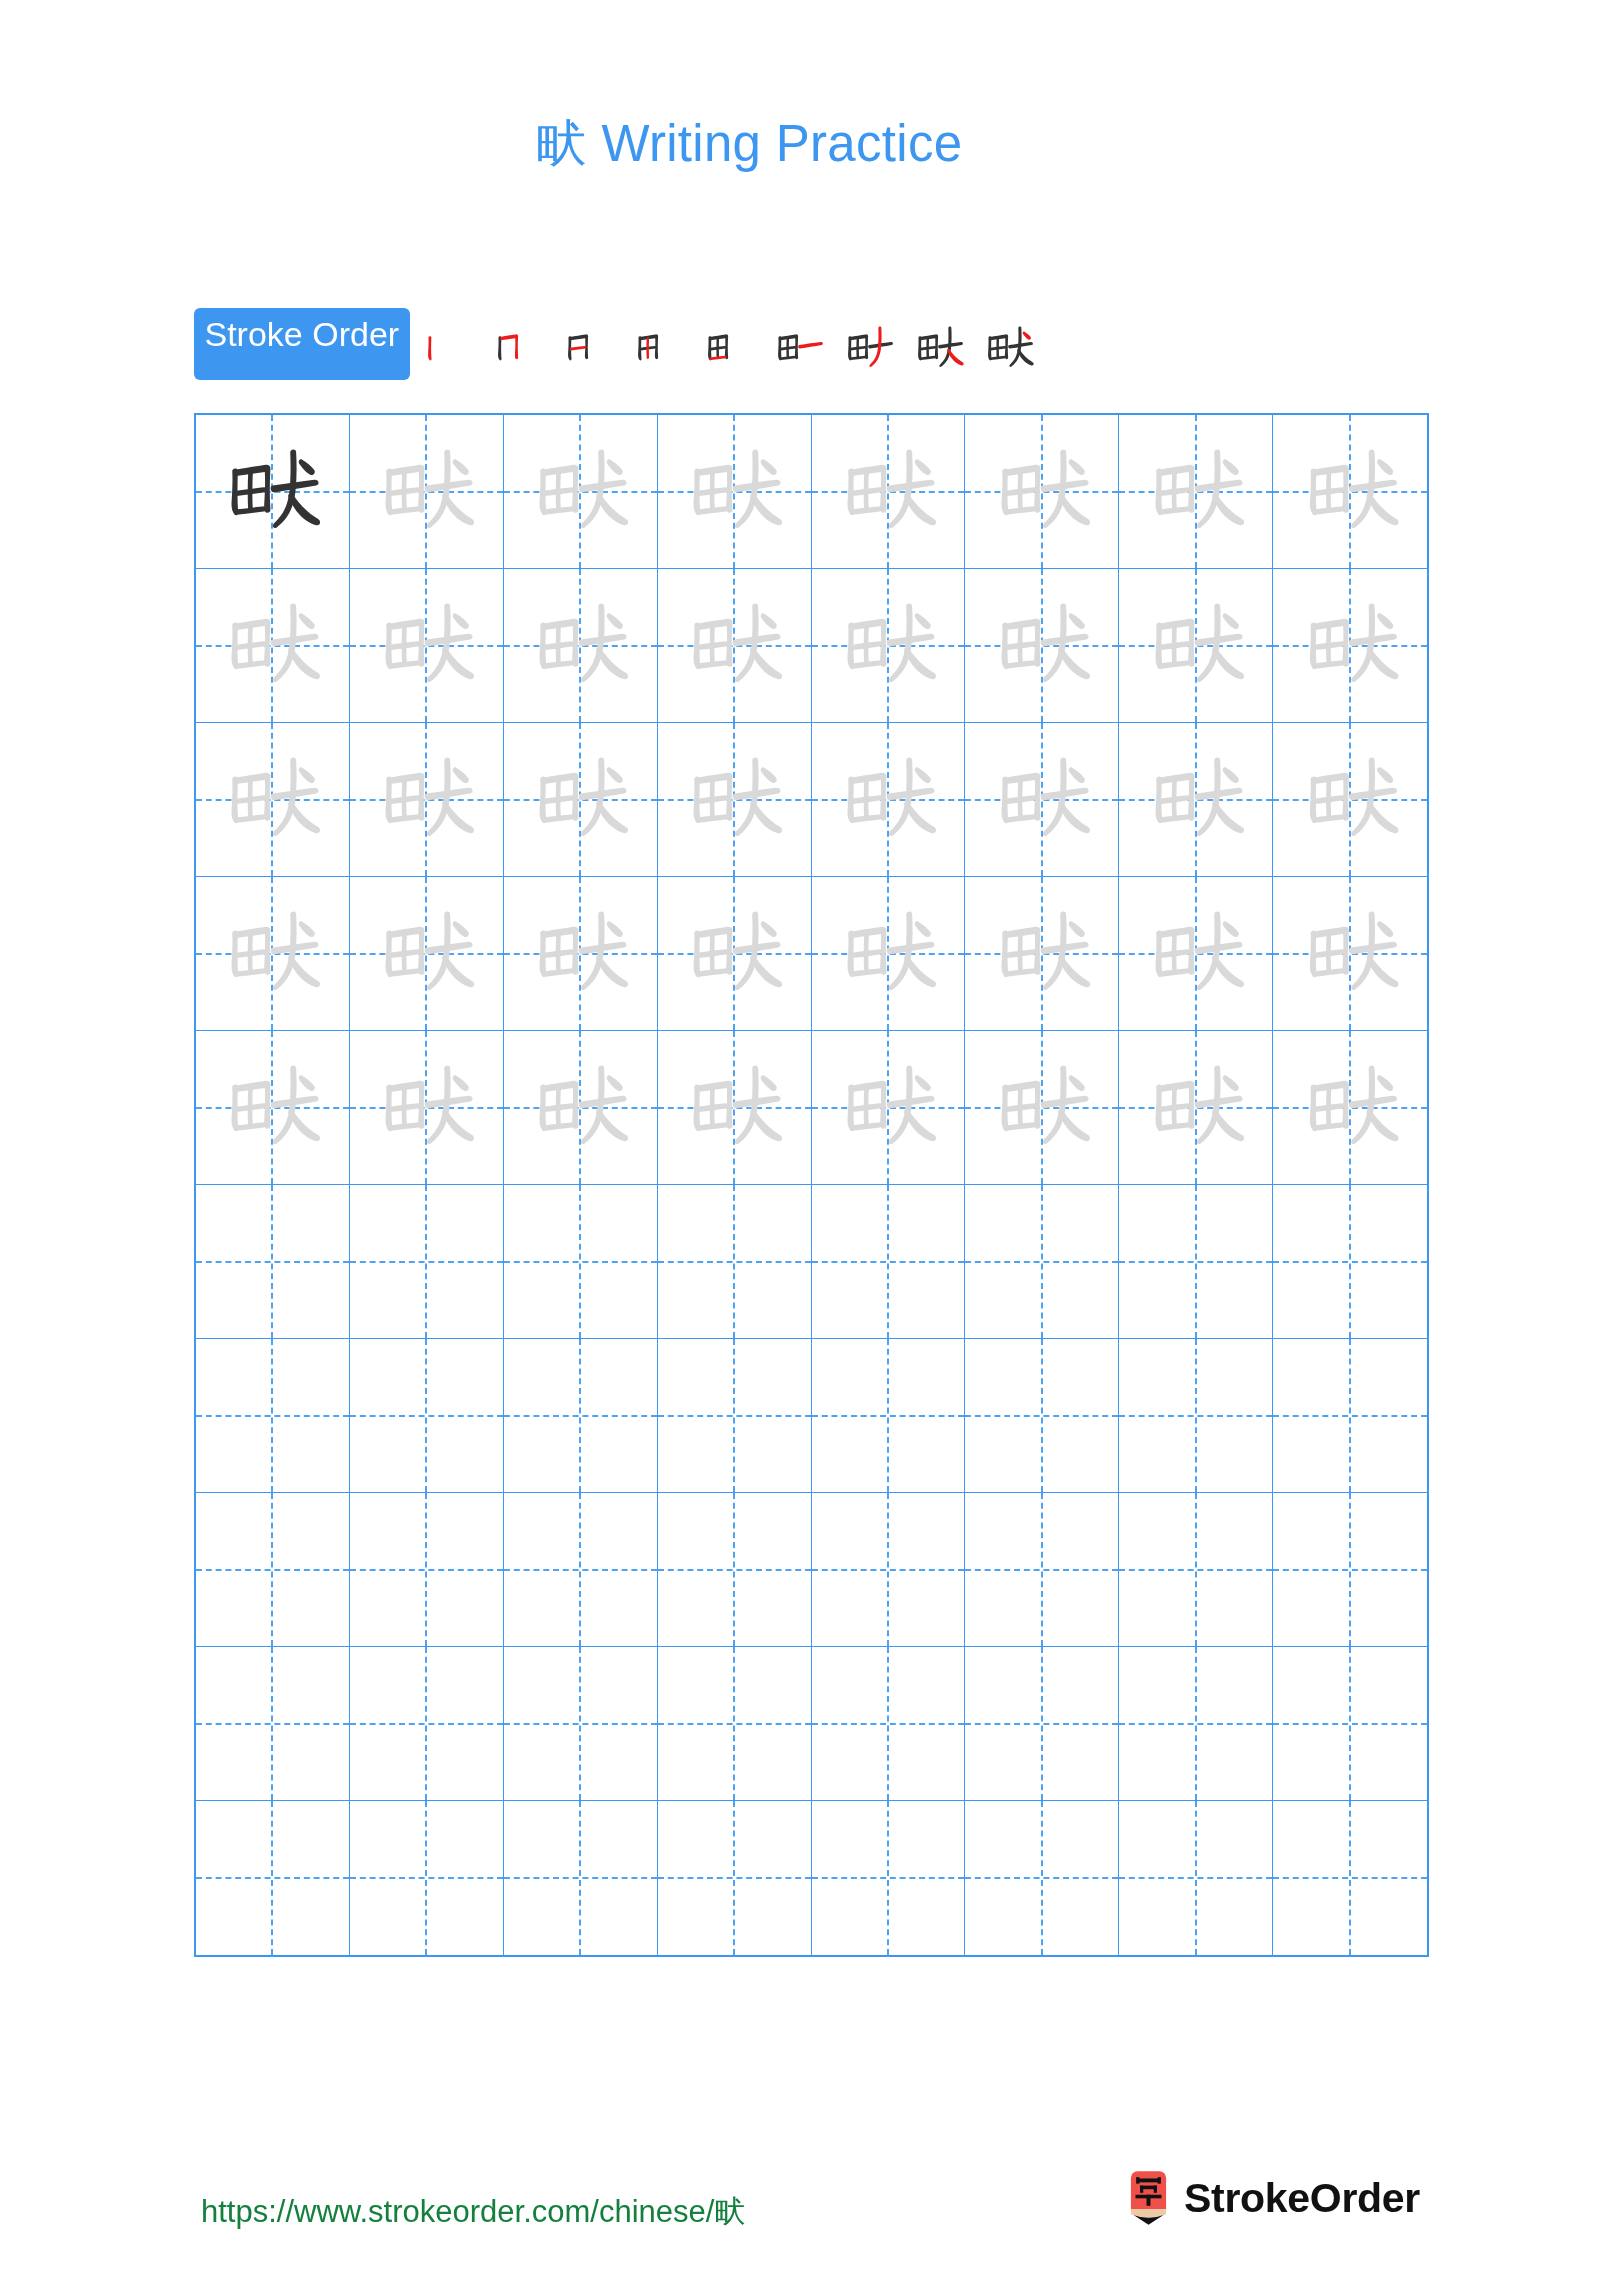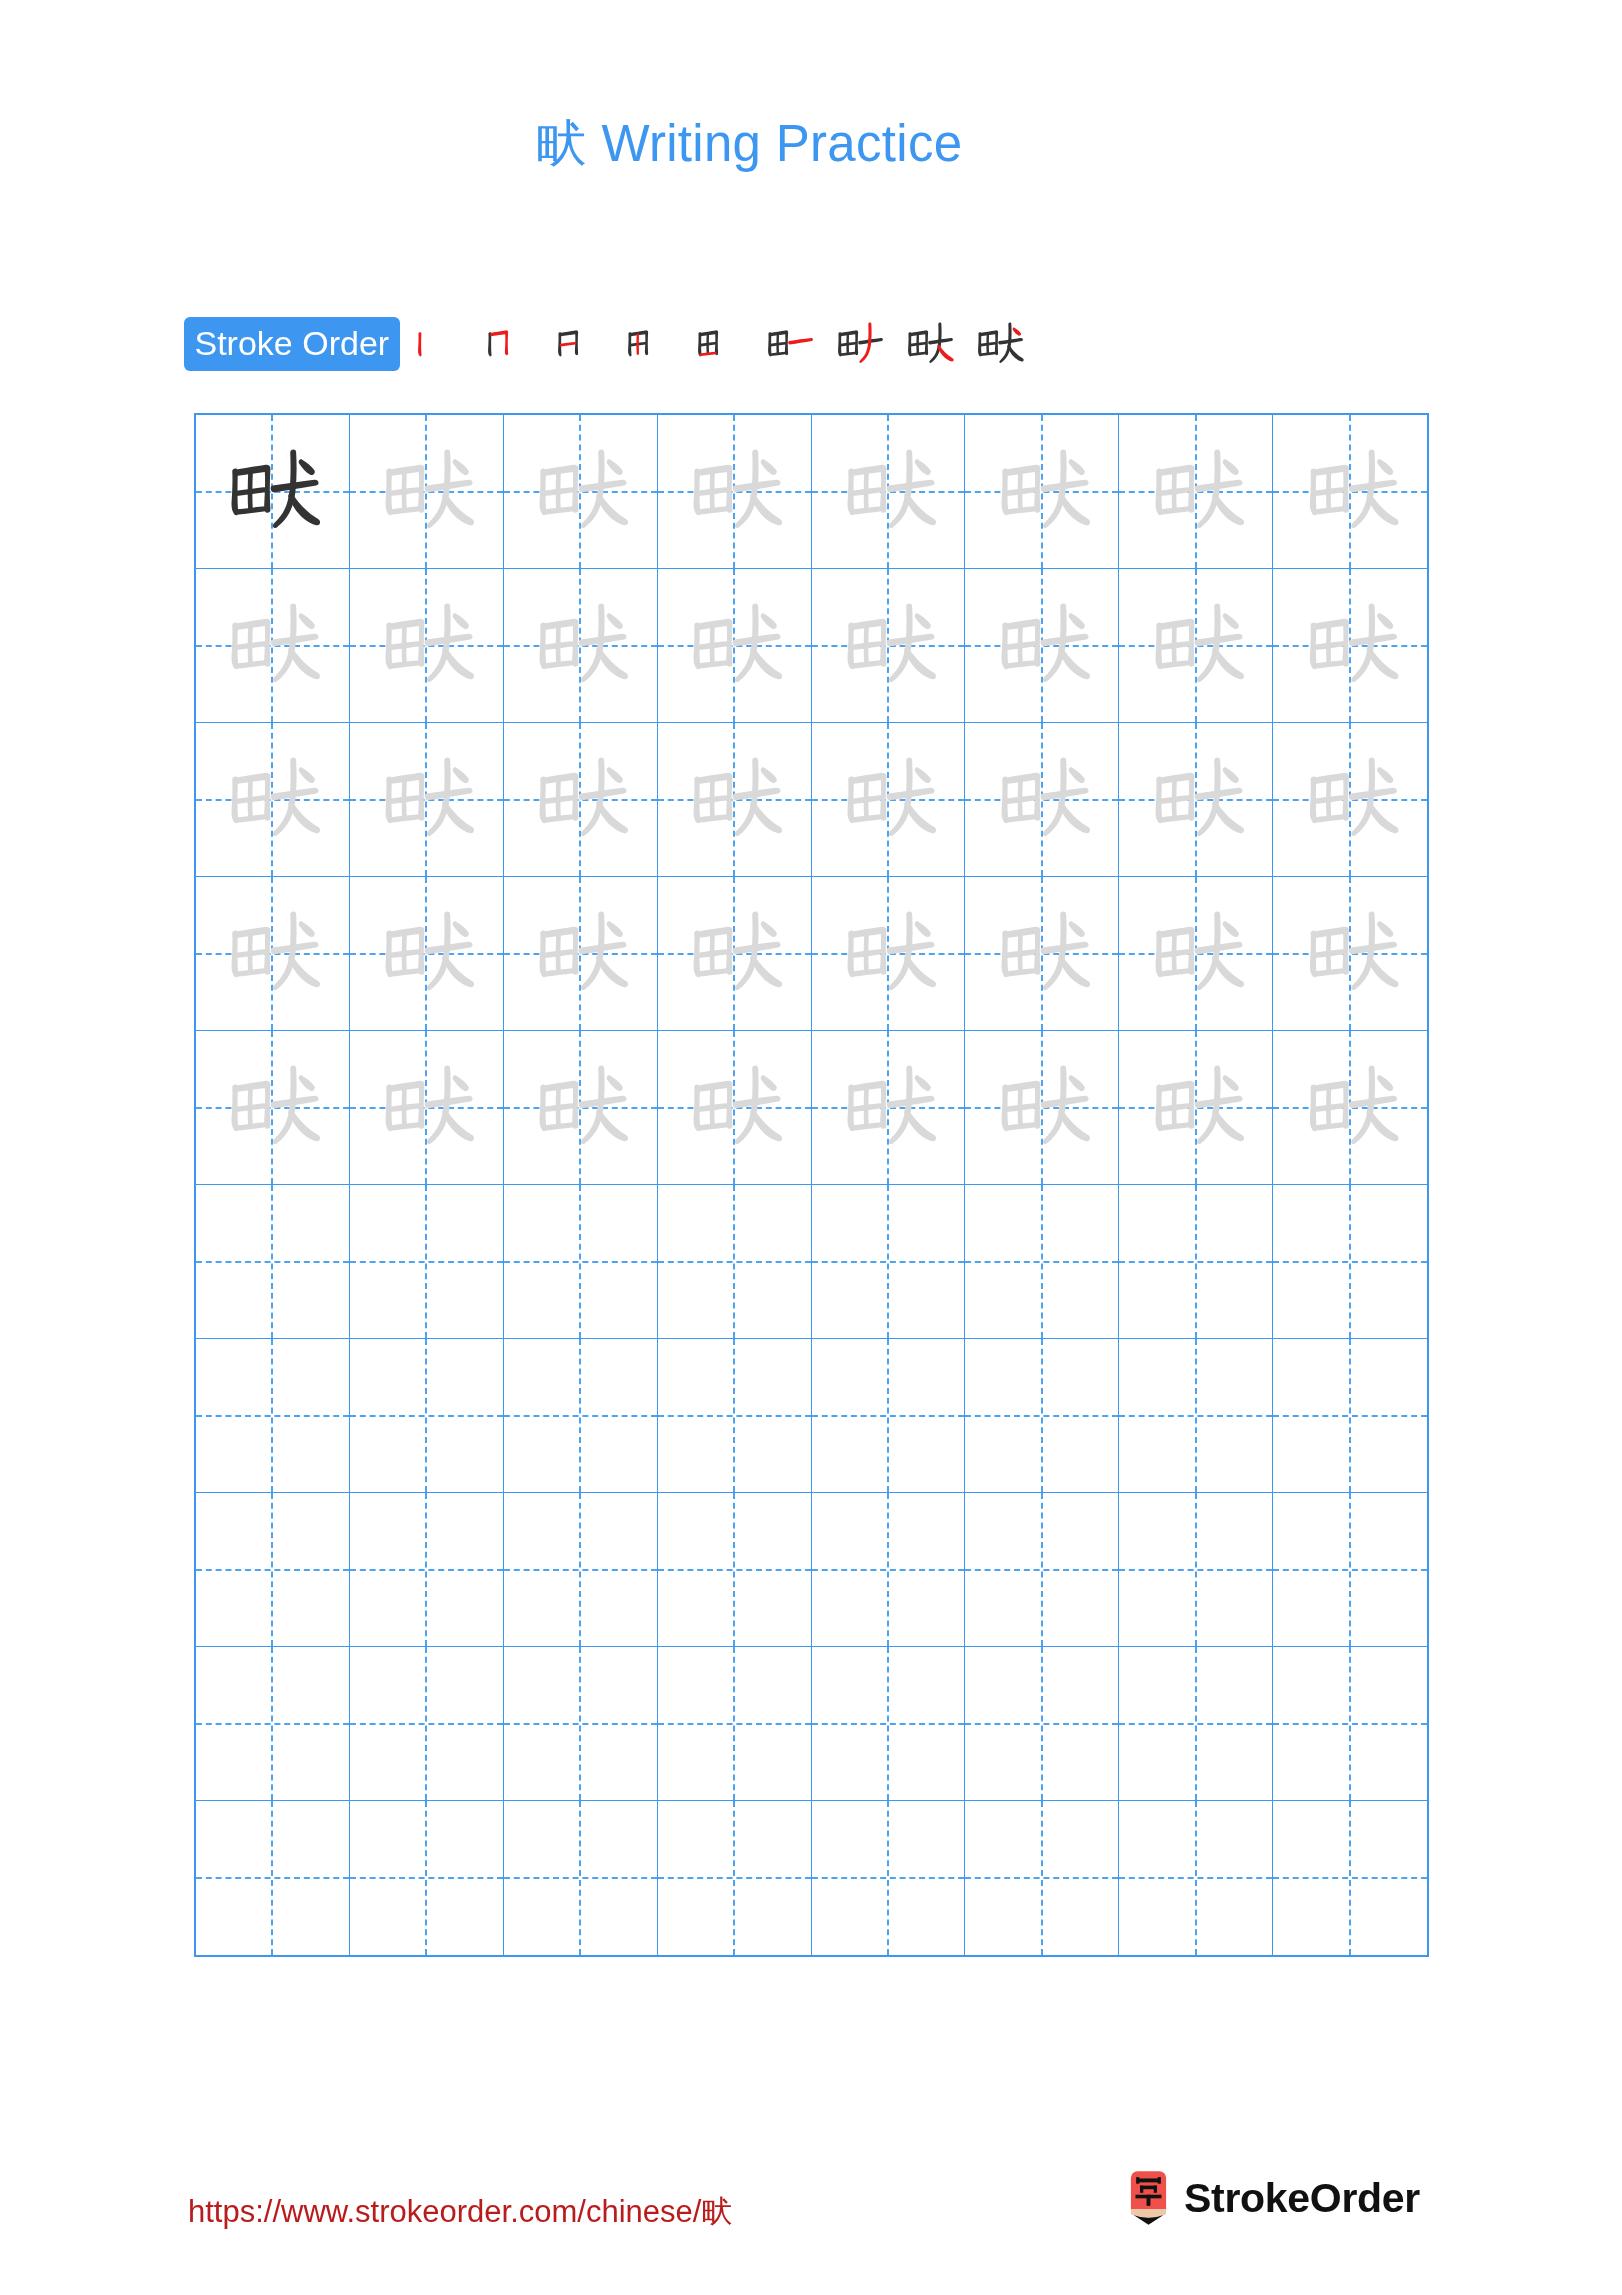--- a/index.html
+++ b/index.html
@@ -29,25 +29,24 @@
     white-space: nowrap;
   }
   #page-title .han {
     font-family: "DejaVu Sans", sans-serif;
   }
 
   
   #stroke-order-row {
     position: absolute;
     top: 308px;
-    left: 184px;
+    left: 194px;
     width: 1237px;
     height: 72px;
     display: flex;
-    align-items: center;
   }
   #stroke-order-badge {
     background: #3d97f0;
     color: #ffffff;
     font-size: 34px;
     line-height: 1;
     padding: 8.5px 10.5px 11px 10.5px;
     border-radius: 5.9px;
     white-space: nowrap;
     flex: 0 0 auto;
@@ -134,24 +133,24 @@
   }
   .cell-glyph svg {
     width: 80%;
     height: 80%;
     display: block;
   }
 
   
   #footer-url {
     position: absolute;
-    left: 188px;
+    left: 201px;
     top: 2191px;
     font-size: 31px;
-    color: #b91c1c;
+    color: #15803d;
     text-decoration: none;
     white-space: nowrap;
   }
   #footer-brand {
     position: absolute;
     right: 202px;
     top: 2171px;
     display: flex;
     align-items: center;
     gap: 14.4px;

